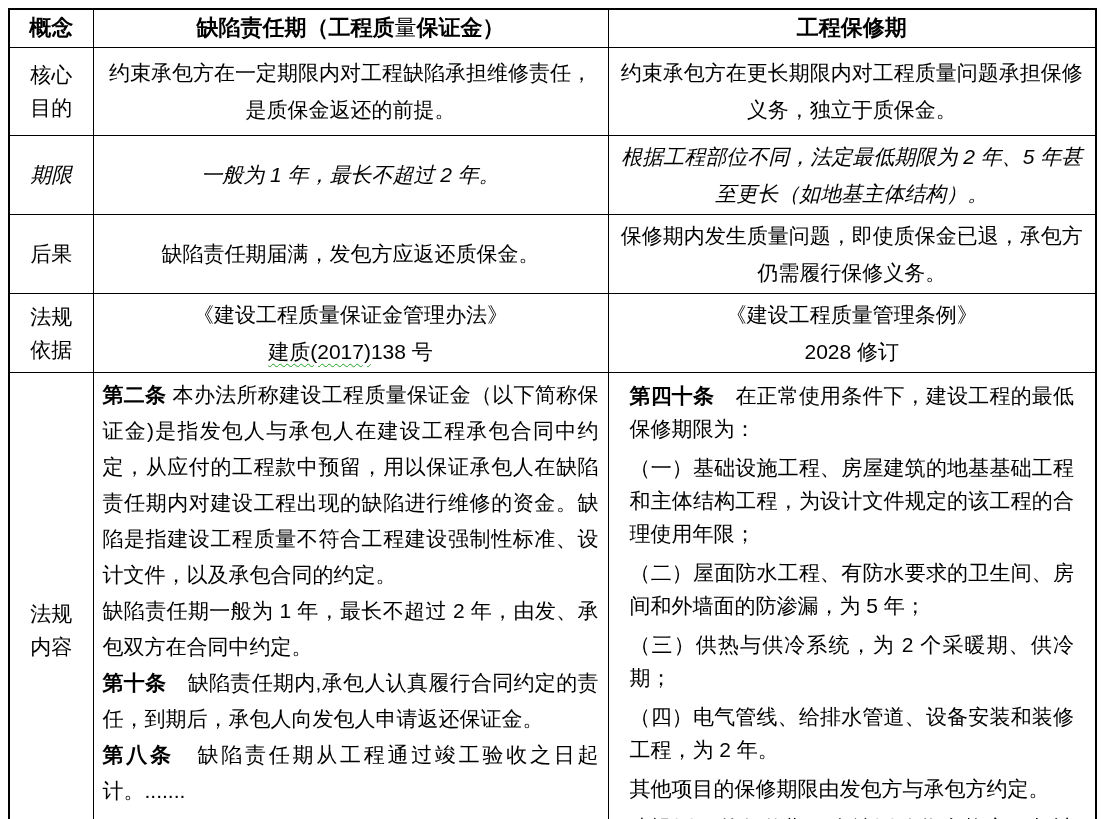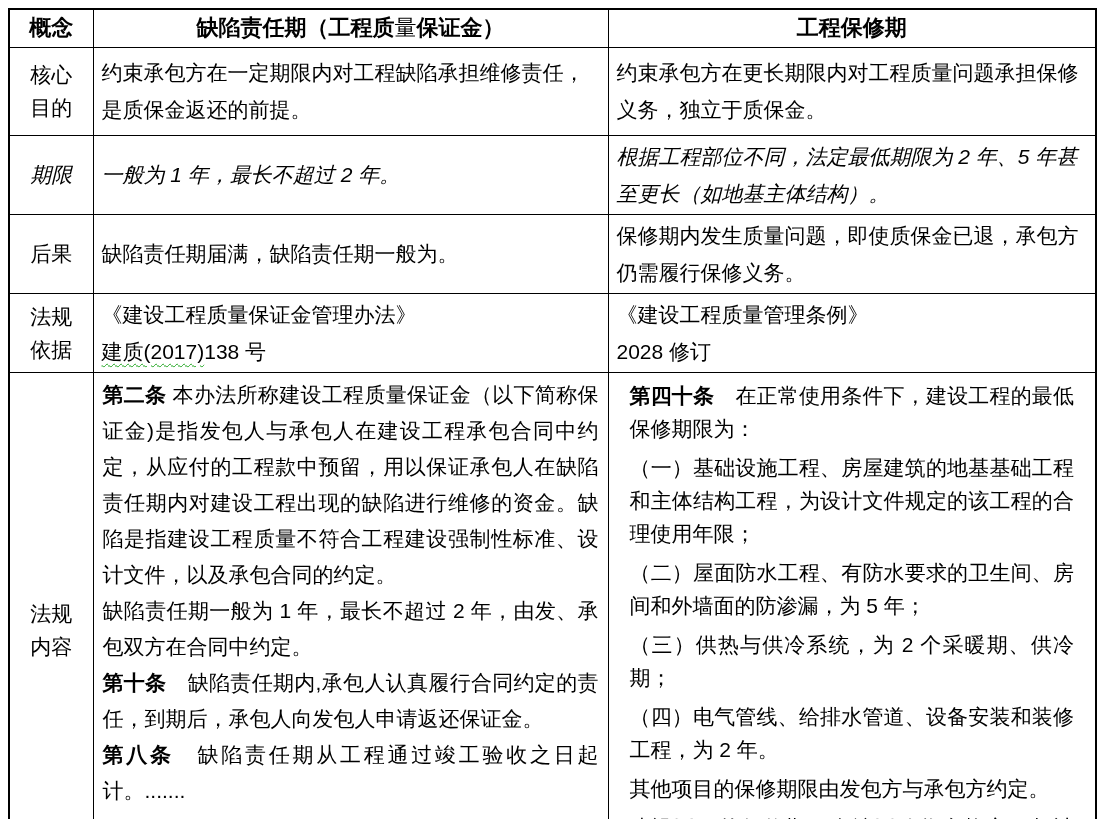--- a/index.html
+++ b/index.html
@@ -30,21 +30,21 @@
   }
   tr.rh-head { height: 38px; }
   tr.rh-1 { height: 88px; }
   tr.rh-2 { height: 73px; font-style: italic; }
   tr.rh-3 { height: 78px; }
   tr.rh-4 { height: 75px; }
   tr.rh-5 { height: 451px; }
 
   th { font-weight: 700; text-align: center; font-size: 22px; line-height: 30px; }
   .label-cell { text-align: center; font-weight: 400; line-height: 33px; padding: 2px 4px; }
-  .center-cell { }
+  .center-cell { text-align: center; }
   .center-cell .para { line-height: 37px; }
   .content-cell {
     vertical-align: top;
     text-align: justify;
     padding: 4px 9px;
   }
   .content-cell .para { line-height: 36px; }
   .content-cell.spaced .para { line-height: 33px; margin: 6px 12px; }
   .content-cell.spaced .para:first-child { margin-top: 2px; }
 
@@ -102,21 +102,21 @@
       <td class="center-cell">
             <div class="para"><span>根据工程部位不同，法定最低期限为 2 年、5 年甚至更长（如地基主体结构）。</span></div>
           </td>
     </tr>
 
     <tr class="rh-3">
       <td class="label-cell">
             <div>后果</div>
           </td>
       <td class="center-cell">
-            <div class="para"><span>缺陷责任期届满，缺陷责任期一般为。</span></div>
+            <div class="para"><span>缺陷责任期届满，发包方应返还质保金。</span></div>
           </td>
       <td class="center-cell">
             <div class="para"><span>保修期内发生质量问题，即使质保金已退，承包方仍需履行保修义务。</span></div>
           </td>
     </tr>
 
     <tr class="rh-4">
       <td class="label-cell">
             <div>法规</div>
             <div>依据</div>

